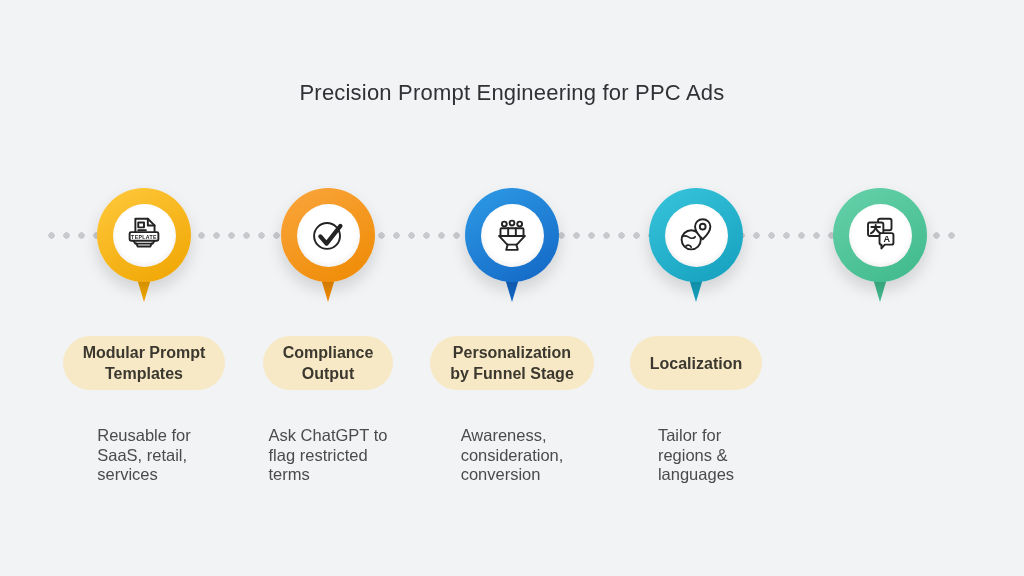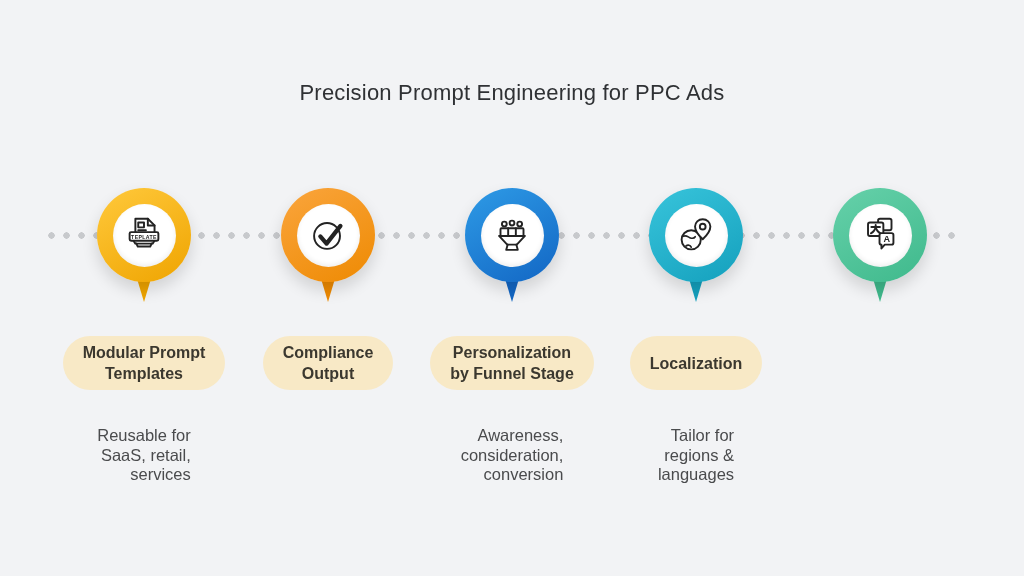--- a/index.html
+++ b/index.html
@@ -101,21 +101,21 @@
     white-space: pre-line;
     text-align: center;
     font-size: 16px;
     font-weight: 700;
     line-height: 21px;
     color: var(--pill_text, #3B382F);
   }
   .desc {
     margin-top: 36px;
     white-space: pre-line;
-    text-align: right;
+    text-align: left;
     font-size: 16.5px;
     line-height: 19.5px;
     color: var(--desc_text, #4A4B4D);
   }
   .ico { stroke: #232323; fill: none; stroke-width: 2; stroke-linecap: round; stroke-linejoin: round; }
   .ico-bold { stroke-width: 4.4; }
   .ico-fill-white { fill: #ffffff; }
   .ico-text { fill: #232323; stroke: none; font-family: "Liberation Sans", sans-serif; font-weight: 700; }
 </style>
 </head>
@@ -165,20 +165,23 @@
               <circle cx="23" cy="25" r="13.5" class="ico" stroke-width="2.8"></circle>
               <path d="M16 25.5 l6.5 7.5 L37 14.5" class="ico ico-bold"></path>
             </svg>
           </div>
         </div>
       </div>
       <div class="pill">
         <span class="pill-label">Compliance
 Output</span>
       </div>
+      <div class="desc">Ask ChatGPT to
+flag restricted
+terms</div>
     </div>
 
     <div class="col">
       <div class="pin" style="--c1: #2E9BE6; --c2: #1266C4;">
         <div class="tail"></div>
         <div class="ring">
           <div class="inner">
             <svg width="46" height="46" viewBox="0 0 48 48">
               <g class="ico">
                 <circle cx="16" cy="12.5" r="2.5"></circle>

